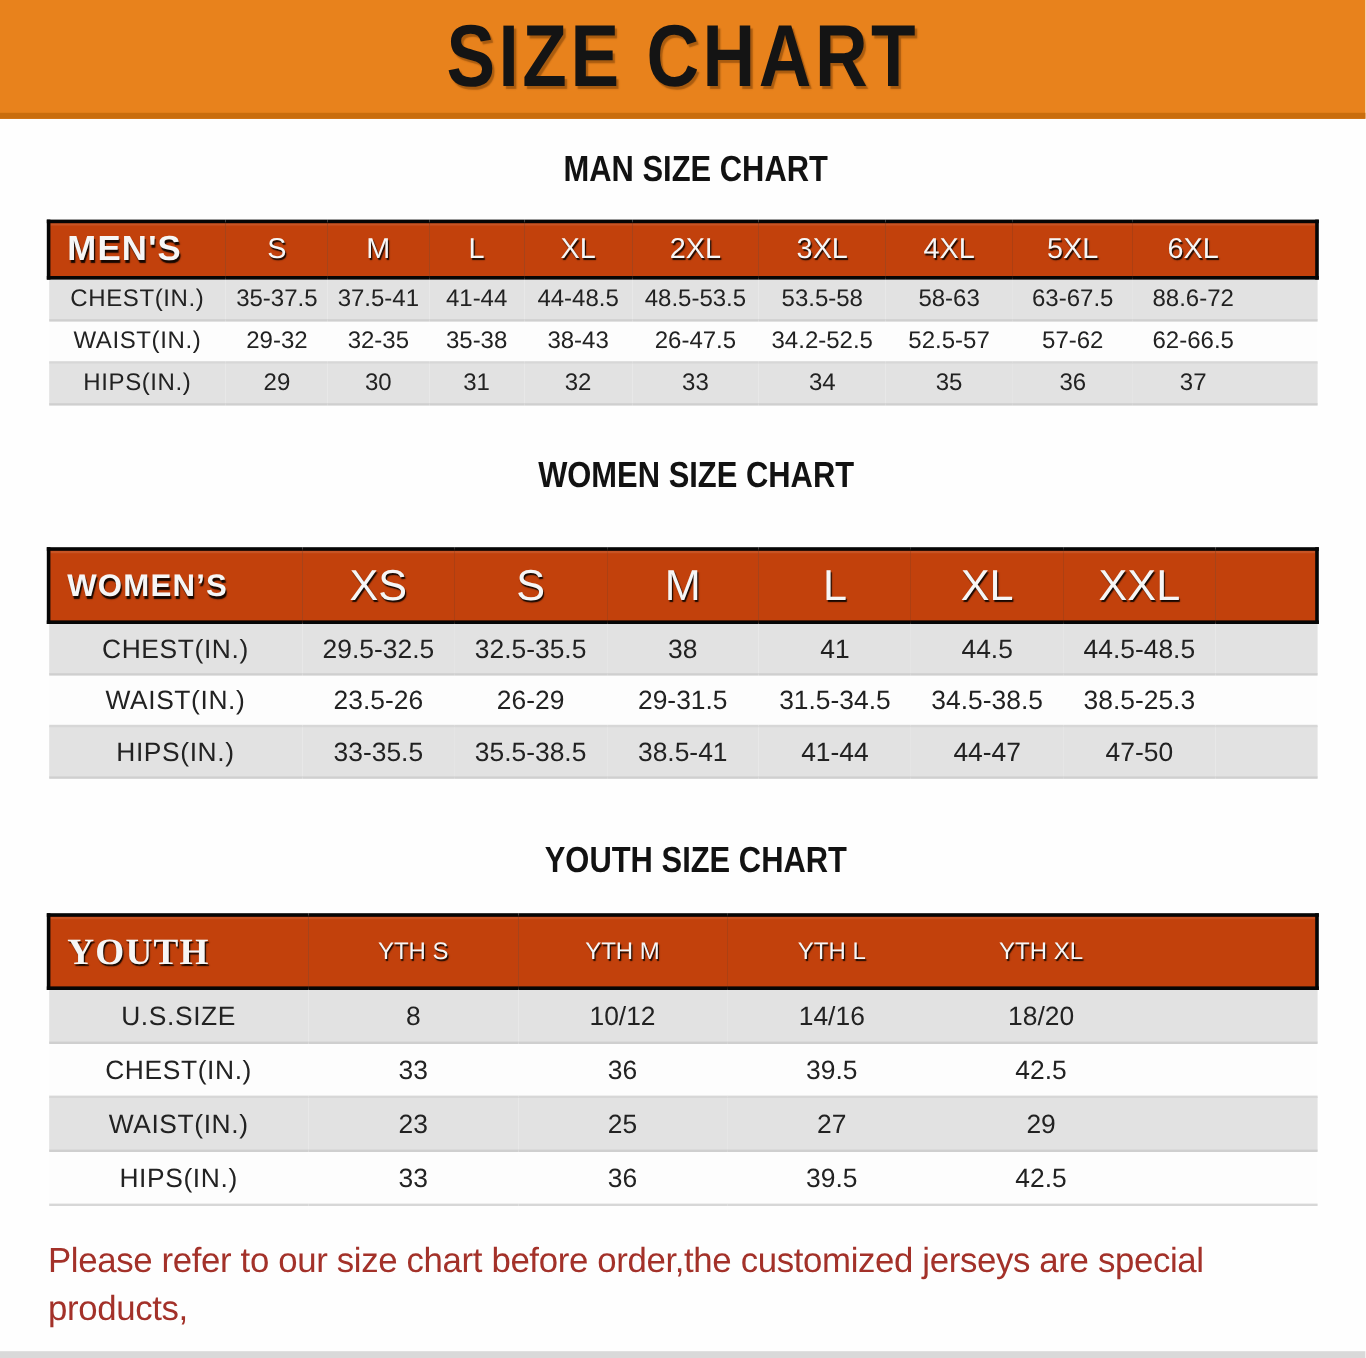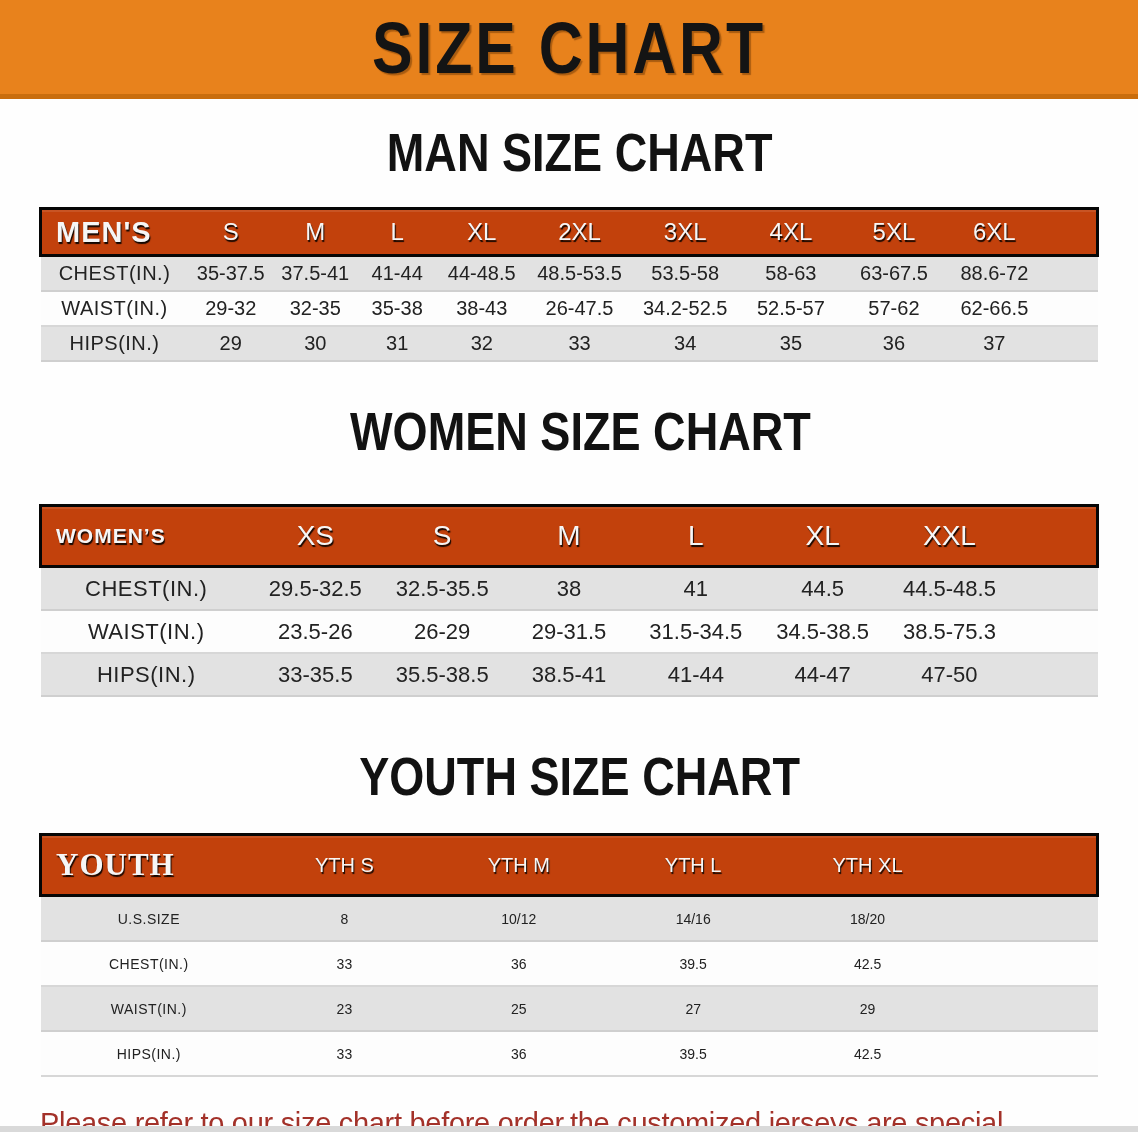--- a/index.html
+++ b/index.html
@@ -19,21 +19,21 @@
     display:inline-block;
     font-size:62px;font-weight:700;color:#141414;
     letter-spacing:3px;
     transform:scaleY(1.18) scaleX(0.98);
     text-shadow:2px 2px 1px rgba(90,45,0,0.45);
     white-space:nowrap;
   }
   
   .section-heading{
     text-align:center;font-weight:700;color:#121212;
-    font-size:49px;letter-spacing:0px;margin:0;padding-left:22px;
+    font-size:28px;letter-spacing:0px;margin:0;padding-left:22px;
   }
   .section-heading span{display:inline-block;transform:scaleX(0.92) scaleY(1.08);white-space:nowrap;}
   #men-heading{margin-top:26px;margin-bottom:26px;}
   #women-heading{margin-top:42px;margin-bottom:44px;}
   #youth-heading{margin-top:52px;margin-bottom:28px;}
   
   .size-table{
     width:1060px;margin:0 auto;border-collapse:collapse;table-layout:fixed;
   }
   .size-table thead tr{background:#1b1815;}
@@ -54,27 +54,27 @@
     border-bottom:2px solid #d7d7d7;
   }
   .size-table tbody tr:nth-child(odd) td{background:#e2e2e2;border-bottom:2px solid #cfcfcf;}
   .size-table tbody tr:nth-child(even) td{background:#fdfdfd;}
   .size-table tbody td.row-label{letter-spacing:0.5px;}
   
   .table-men thead th{height:44px;font-size:24px;}
   .table-men thead th:first-child{font-size:29px;letter-spacing:1px;}
   .table-men tbody td{height:33px;font-size:20px;}
   
-  .table-women thead th{height:58px;font-size:28px;}
-  .table-women thead th:first-child{font-size:21px;letter-spacing:1px;}
+  .table-women thead th{height:58px;font-size:36px;}
+  .table-women thead th:first-child{font-size:26px;letter-spacing:1px;}
   .table-women tbody td{height:41px;font-size:22px;}
   
   .table-youth thead th{height:58px;font-size:20px;}
   .table-youth thead th:first-child{font-size:31px;letter-spacing:1px;font-family:Liberation Serif, serif;}
-  .table-youth tbody td{height:43px;font-size:14px;}
+  .table-youth tbody td{height:43px;font-size:22px;}
   
   .footer-note{
     margin:26px 20px 0 40px;
     color:#a33129;
     font-size:29px;line-height:40px;
     letter-spacing:-0.3px;
   }
   .bottom-strip{
     position:absolute;left:0;bottom:0;width:100%;height:6px;background:#d9d9d9;
   }
@@ -198,21 +198,21 @@
         <td class="value-cell">44.5-48.5</td>
         <td class="spacer"></td>
       </tr>
       <tr>
         <td class="row-label">WAIST(IN.)</td>
         <td class="value-cell">23.5-26</td>
         <td class="value-cell">26-29</td>
         <td class="value-cell">29-31.5</td>
         <td class="value-cell">31.5-34.5</td>
         <td class="value-cell">34.5-38.5</td>
-        <td class="value-cell">38.5-75.3</td>
+        <td class="value-cell">38.5-25.3</td>
         <td class="spacer"></td>
       </tr>
       <tr>
         <td class="row-label">HIPS(IN.)</td>
         <td class="value-cell">33-35.5</td>
         <td class="value-cell">35.5-38.5</td>
         <td class="value-cell">38.5-41</td>
         <td class="value-cell">41-44</td>
         <td class="value-cell">44-47</td>
         <td class="value-cell">47-50</td>

